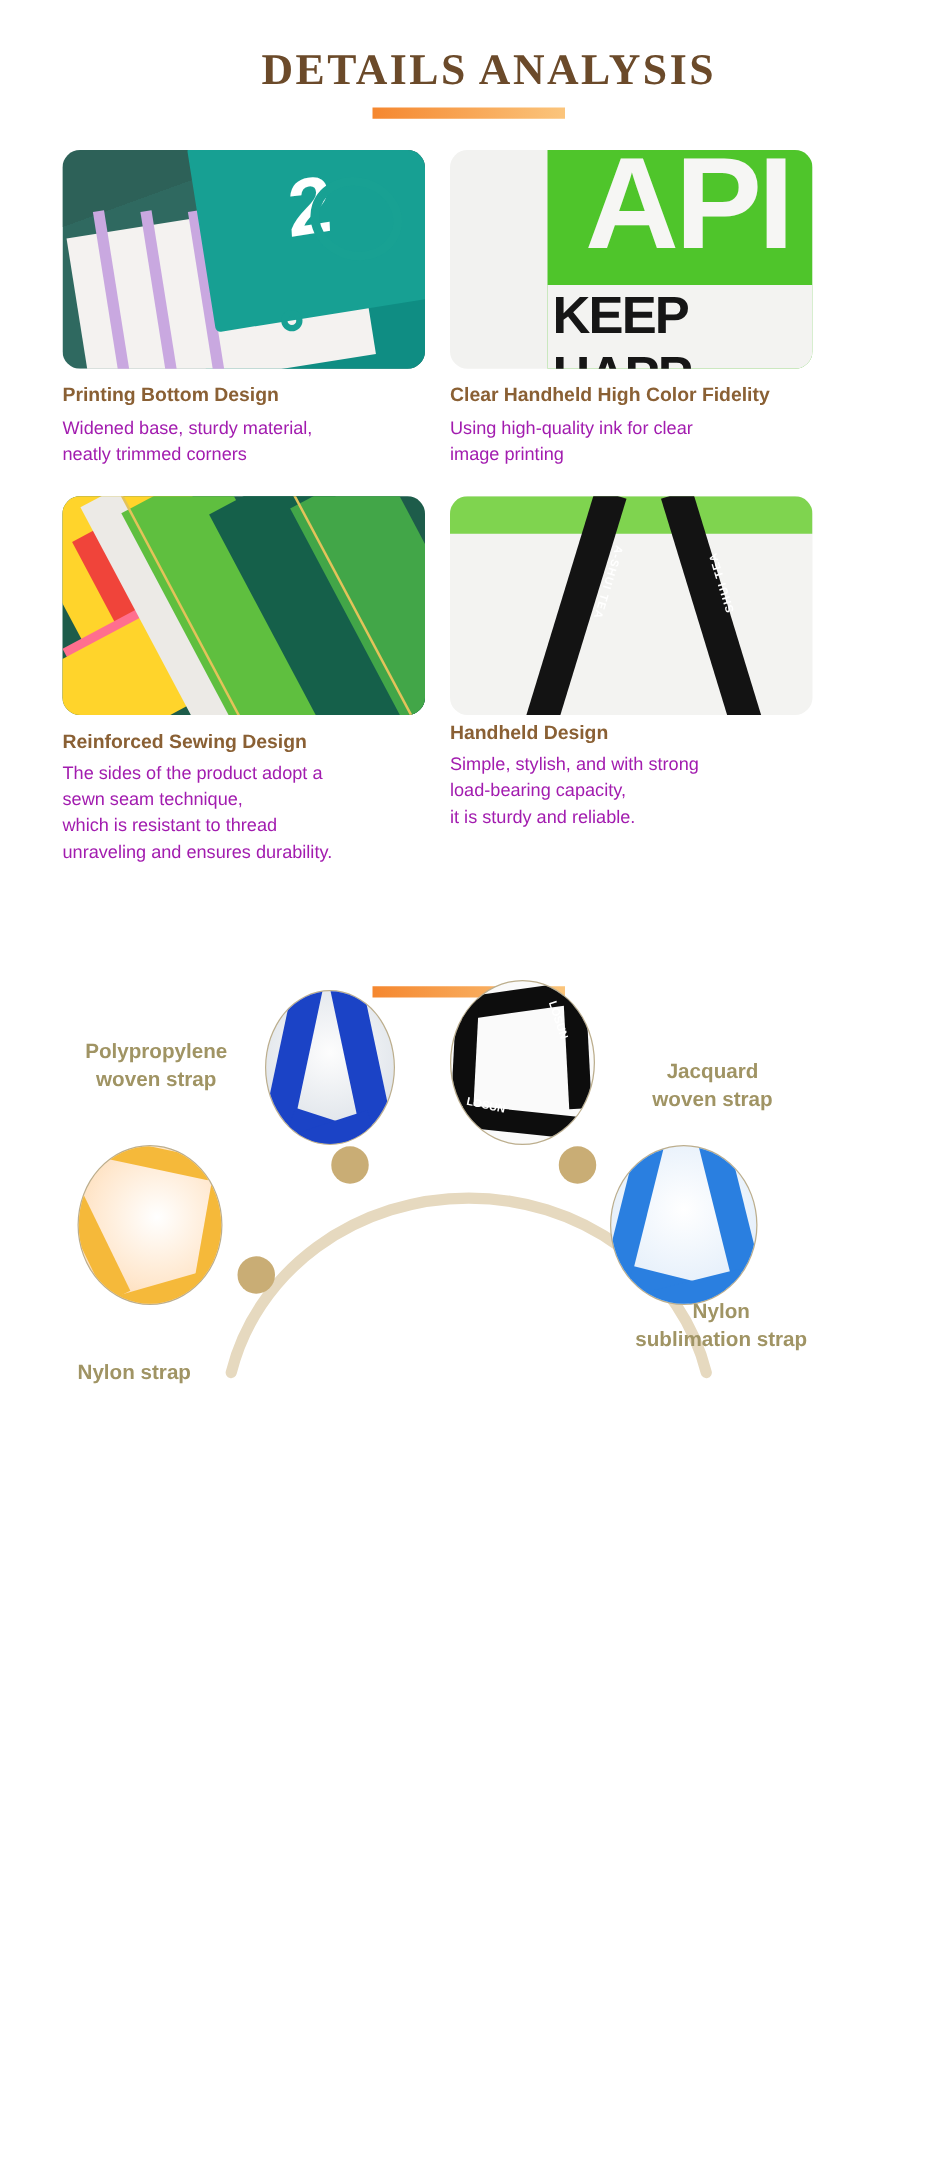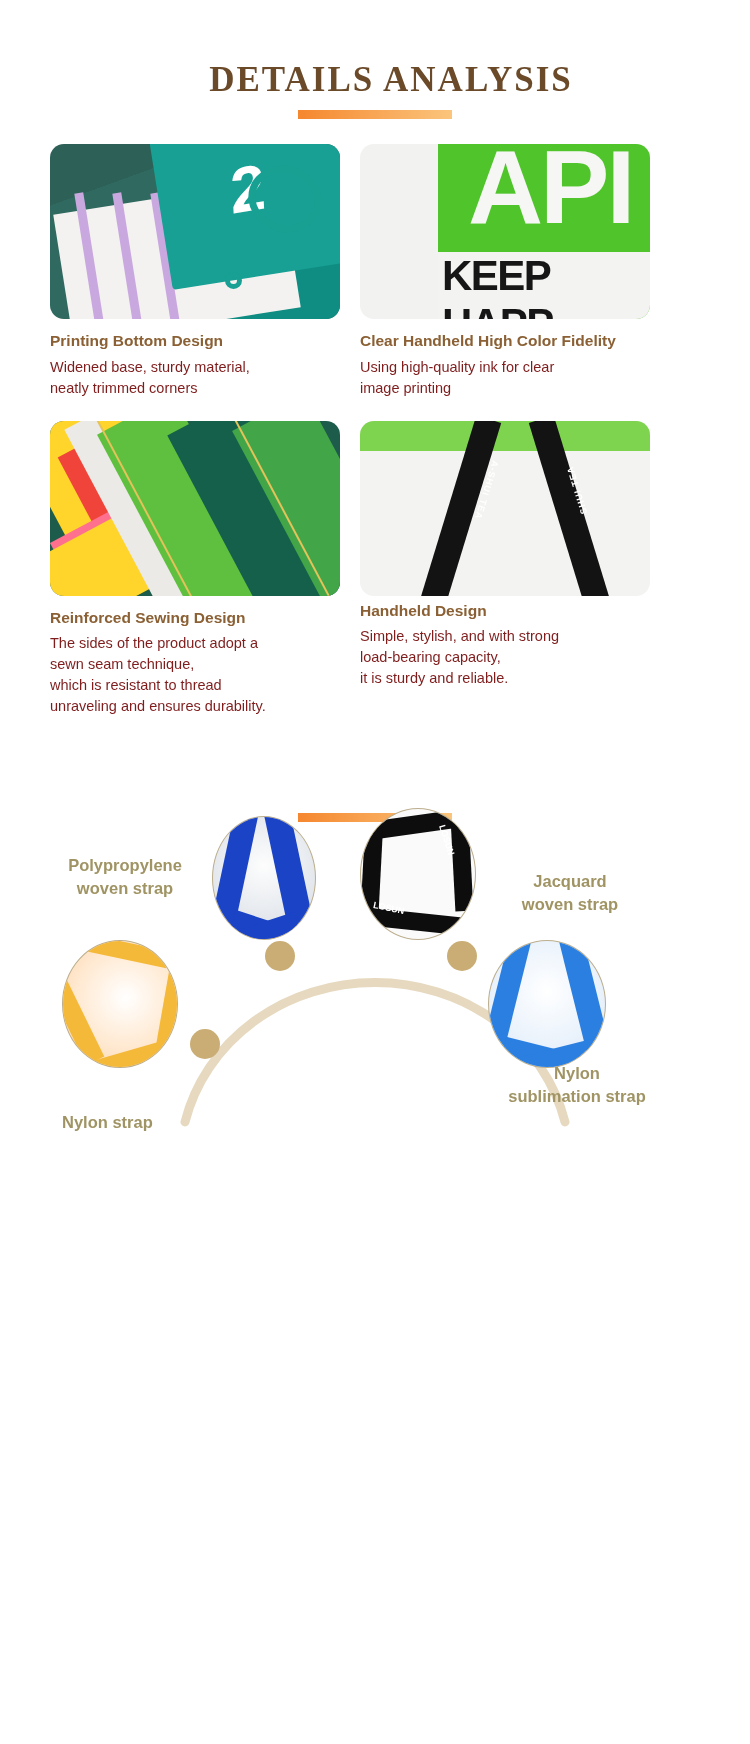--- a/index.html
+++ b/index.html
@@ -12,21 +12,21 @@
 
   
   .section-title-wrap { text-align: center; }
   .section-title {
     font-family: "Liberation Serif", serif;
     font-weight: bold;
     color: #6b4a2a;
     letter-spacing: 1px;
     line-height: 1;
   }
-  .title-details { font-size: 35px; padding-top: 62px; letter-spacing: 2px; margin-left: 32px; }
+  .title-details { font-size: 35px; padding-top: 38px; letter-spacing: 2px; margin-left: 32px; }
   .title-additional { font-size: 37px; letter-spacing: 0.5px; }
   .title-underline {
     width: 154px;
     height: 9px;
     margin: 13px auto 0 auto;
     background: linear-gradient(90deg, #f5872f 0%, #fbc57c 100%);
   }
 
   
   .details-grid {
@@ -47,21 +47,21 @@
   }
   .detail-heading {
     font-size: 15.5px;
     font-weight: bold;
     color: #8a6034;
     margin-top: 13px;
     line-height: 1.2;
   }
   .detail-body {
     font-size: 14.5px;
-    color: #7f1d1d;
+    color: #a21caf;
     line-height: 1.45;
     margin-top: 6px;
     white-space: pre-line;
   }
   .row2 .detail-photo { border-radius: 14px; }
 
   
   .ph1 { background:
       linear-gradient(160deg, #2d6158 0%, #2d6158 22%, rgba(0,0,0,0) 22%),
       linear-gradient(200deg, #2d5c55 0%, #2d5c55 18%, rgba(0,0,0,0) 18%),

